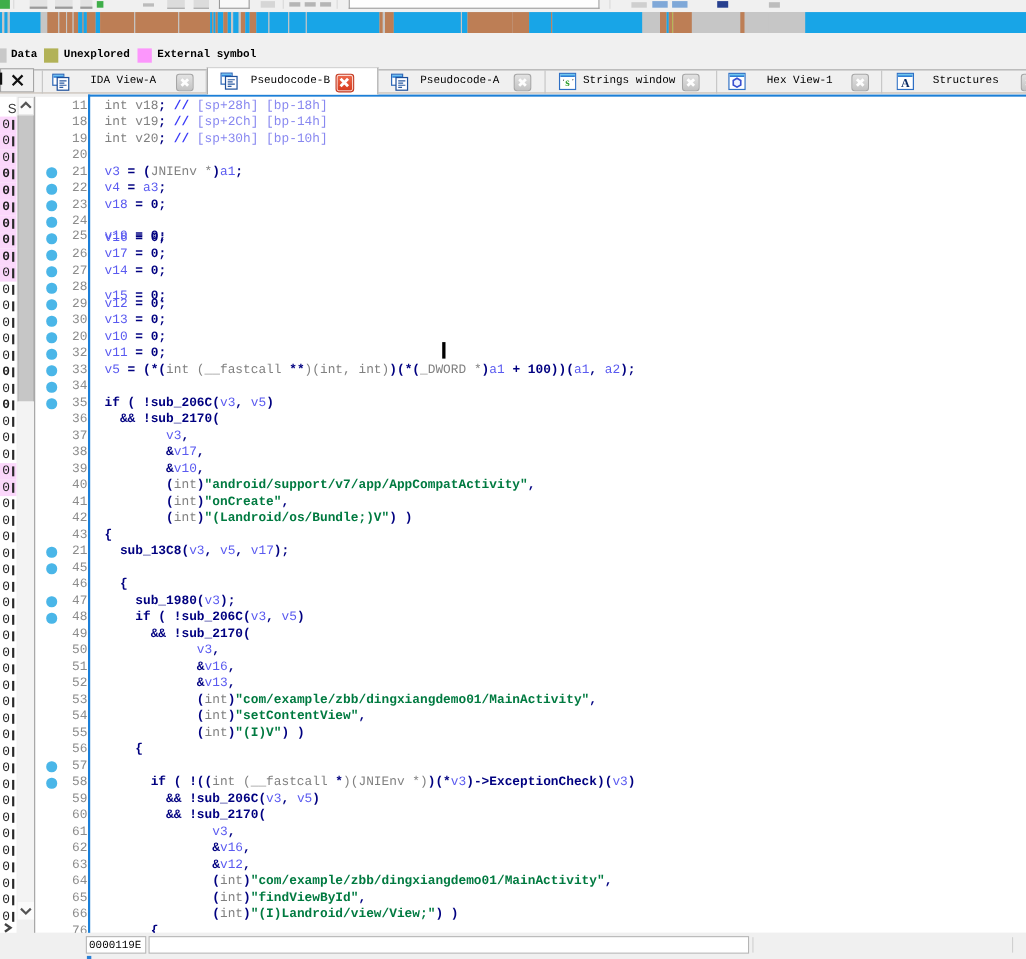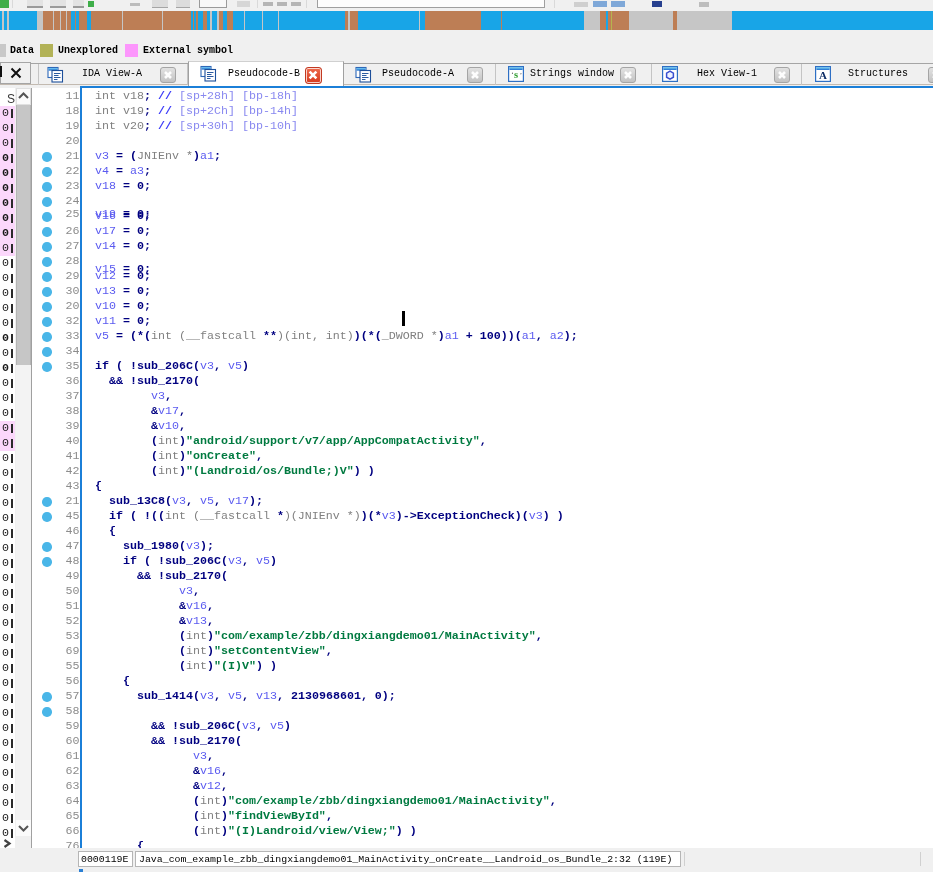--- a/index.html
+++ b/index.html
@@ -415,50 +415,49 @@
     <div class="ln" style="top:449px">41</div>
     <div class="cr" style="top:449px"><span class="k">        (</span><span class="g">int</span><span class="k">)</span><span class="s">"onCreate"</span><span class="k">,</span></div>
     <div class="ln" style="top:464px">42</div>
     <div class="cr" style="top:464px"><span class="k">        (</span><span class="g">int</span><span class="k">)</span><span class="s">"(Landroid/os/Bundle;)V"</span><span class="k">) )</span></div>
     <div class="ln" style="top:479px">43</div>
     <div class="cr" style="top:479px"><span class="k">{</span></div>
     <div class="ln" style="top:494px">21</div>
     <div class="cr" style="top:494px"><span class="k">  sub_13C8(</span><span class="v">v3</span><span class="k">, </span><span class="v">v5</span><span class="k">, </span><span class="v">v17</span><span class="k">);</span></div>
     <div class="dot" style="top:497px"></div>
     <div class="ln" style="top:509px">45</div>
-    <div class="cr" style="top:509px"><span class="k">  if ( !((</span><span class="g">int (__fastcall </span><span class="k">*</span><span class="g">)(JNIEnv *)</span><span class="k">)(*</span><span class="v">v3</span><span class="k">)-&gt;ExceptionCheck)(</span><span class="v">v3</span><span class="k">) )</span></div>
     <div class="dot" style="top:512px"></div>
     <div class="ln" style="top:524px">46</div>
     <div class="cr" style="top:524px"><span class="k">  {</span></div>
     <div class="ln" style="top:539px">47</div>
     <div class="cr" style="top:539px"><span class="k">    sub_1980(</span><span class="v">v3</span><span class="k">);</span></div>
     <div class="dot" style="top:542px"></div>
     <div class="ln" style="top:554px">48</div>
     <div class="cr" style="top:554px"><span class="k">    if ( !sub_206C(</span><span class="v">v3</span><span class="k">, </span><span class="v">v5</span><span class="k">)</span></div>
     <div class="dot" style="top:557px"></div>
     <div class="ln" style="top:569px">49</div>
     <div class="cr" style="top:569px"><span class="k">      &amp;&amp; !sub_2170(</span></div>
     <div class="ln" style="top:584px">50</div>
     <div class="cr" style="top:584px"><span class="k">            </span><span class="v">v3</span><span class="k">,</span></div>
     <div class="ln" style="top:599px">51</div>
     <div class="cr" style="top:599px"><span class="k">            &amp;</span><span class="v">v16</span><span class="k">,</span></div>
     <div class="ln" style="top:614px">52</div>
     <div class="cr" style="top:614px"><span class="k">            &amp;</span><span class="v">v13</span><span class="k">,</span></div>
     <div class="ln" style="top:629px">53</div>
     <div class="cr" style="top:629px"><span class="k">            (</span><span class="g">int</span><span class="k">)</span><span class="s">"com/example/zbb/dingxiangdemo01/MainActivity"</span><span class="k">,</span></div>
-    <div class="ln" style="top:644px">69</div>
+    <div class="ln" style="top:644px">54</div>
     <div class="cr" style="top:644px"><span class="k">            (</span><span class="g">int</span><span class="k">)</span><span class="s">"setContentView"</span><span class="k">,</span></div>
     <div class="ln" style="top:659px">55</div>
     <div class="cr" style="top:659px"><span class="k">            (</span><span class="g">int</span><span class="k">)</span><span class="s">"(I)V"</span><span class="k">) )</span></div>
     <div class="ln" style="top:674px">56</div>
     <div class="cr" style="top:674px"><span class="k">    {</span></div>
     <div class="ln" style="top:689px">57</div>
-    <div class="cr" style="top:689px"><span class="k">      sub_1414(</span><span class="v">v3</span><span class="k">, </span><span class="v">v5</span><span class="k">, </span><span class="v">v13</span><span class="k">, 2130968601, 0);</span></div>
     <div class="dot" style="top:692px"></div>
     <div class="ln" style="top:704px">58</div>
+    <div class="cr" style="top:704px"><span class="k">      if ( !((</span><span class="g">int (__fastcall </span><span class="k">*</span><span class="g">)(JNIEnv *)</span><span class="k">)(*</span><span class="v">v3</span><span class="k">)-&gt;ExceptionCheck)(</span><span class="v">v3</span><span class="k">)</span></div>
     <div class="dot" style="top:707px"></div>
     <div class="ln" style="top:719px">59</div>
     <div class="cr" style="top:719px"><span class="k">        &amp;&amp; !sub_206C(</span><span class="v">v3</span><span class="k">, </span><span class="v">v5</span><span class="k">)</span></div>
     <div class="ln" style="top:734px">60</div>
     <div class="cr" style="top:734px"><span class="k">        &amp;&amp; !sub_2170(</span></div>
     <div class="ln" style="top:749px">61</div>
     <div class="cr" style="top:749px"><span class="k">              </span><span class="v">v3</span><span class="k">,</span></div>
     <div class="ln" style="top:764px">62</div>
     <div class="cr" style="top:764px"><span class="k">              &amp;</span><span class="v">v16</span><span class="k">,</span></div>
     <div class="ln" style="top:779px">63</div>
@@ -470,16 +469,15 @@
     <div class="ln" style="top:824px">66</div>
     <div class="cr" style="top:824px"><span class="k">              (</span><span class="g">int</span><span class="k">)</span><span class="s">"(I)Landroid/view/View;"</span><span class="k">) )</span></div>
     <div class="ln" style="top:839px">76</div>
     <div class="cr" style="top:839px"><span class="k">      {</span></div>
 <div style="position:absolute;left:402px;top:311px;width:2.5px;height:15px;background:#000"></div>
 
 <div style="position:absolute;left:0;top:848px;width:933px;height:24px;background:#f0f0f0"></div>
 <div style="position:absolute;left:78px;top:851px;width:55px;height:16px;background:#fff;border:1px solid #b5b5b5;box-sizing:border-box"></div>
 <div style="position:absolute;left:135px;top:851px;width:546px;height:16px;background:#fff;border:1px solid #b5b5b5;box-sizing:border-box"></div>
 <div class="st" style="left:81px">0000119E</div>
-<div class="st" style="left:139px">Java_com_example_zbb_dingxiangdemo01_MainActivity_onCreate__Landroid_os_Bundle_2:32 (119E)</div>
 <div style="position:absolute;left:684px;top:852px;width:1px;height:14px;background:#d0d0d0"></div>
 <div style="position:absolute;left:920px;top:852px;width:1px;height:14px;background:#d0d0d0"></div>
 <div style="position:absolute;left:79px;top:869px;width:4px;height:3px;background:#2a7fd4"></div>
 </div>
 </body></html>

